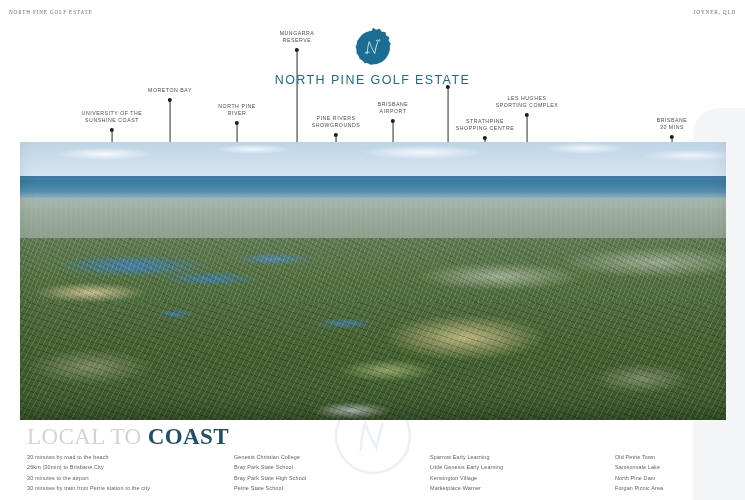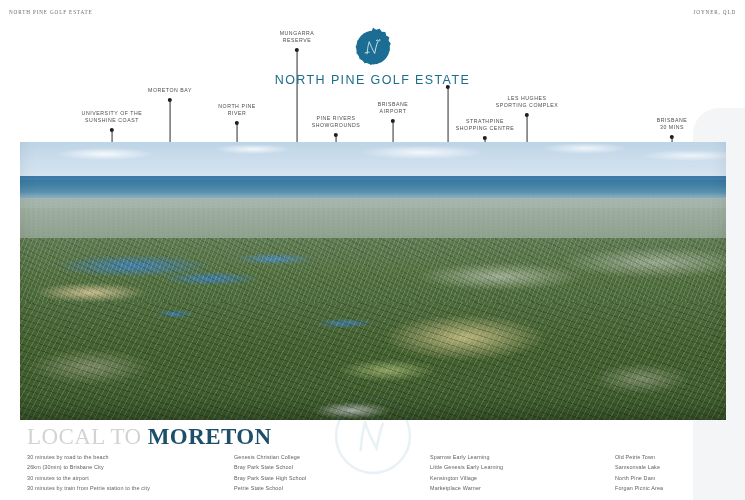--- a/index.html
+++ b/index.html
@@ -361,21 +361,21 @@
   <div class="watermark">
     <svg width="88" height="88" viewBox="0 0 100 100" aria-hidden="true">
       <circle cx="50" cy="50" r="42" fill="none" stroke="#1b6d93" stroke-width="3"></circle>
       <g fill="none" stroke="#1b6d93" stroke-width="3" stroke-linecap="round">
         <path d="M36 66 C 37 51, 39 42, 41 35 C 43 41, 50 57, 54 64 C 56 54, 58 44, 61 36"></path>
       </g>
     </svg>
   </div>
 
   <div class="footer-title">
-    <span class="soft">LOCAL TO </span><span class="hard">MORETON</span>
+    <span class="soft">LOCAL TO </span><span class="hard">COAST</span>
   </div>
 
   <div class="cols" id="footer-columns">
       <div class="col col-1">
         <div class="row">30 minutes by road to the beach</div>
         <div class="row">26km (30min) to Brisbane City</div>
         <div class="row">30 minutes to the airport</div>
         <div class="row">30 minutes by train from Petrie station to the city</div>
       </div>
       <div class="col col-2">

